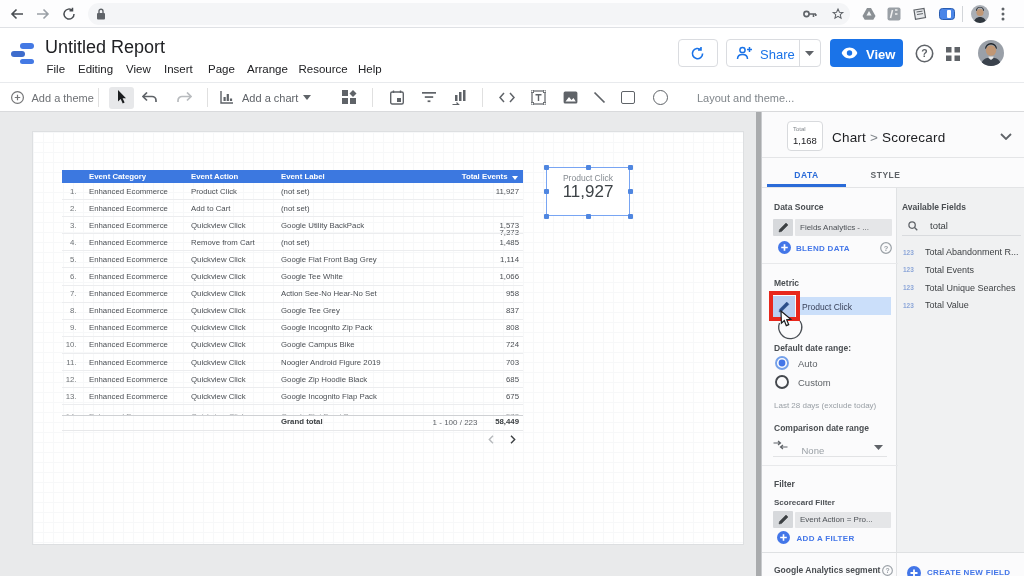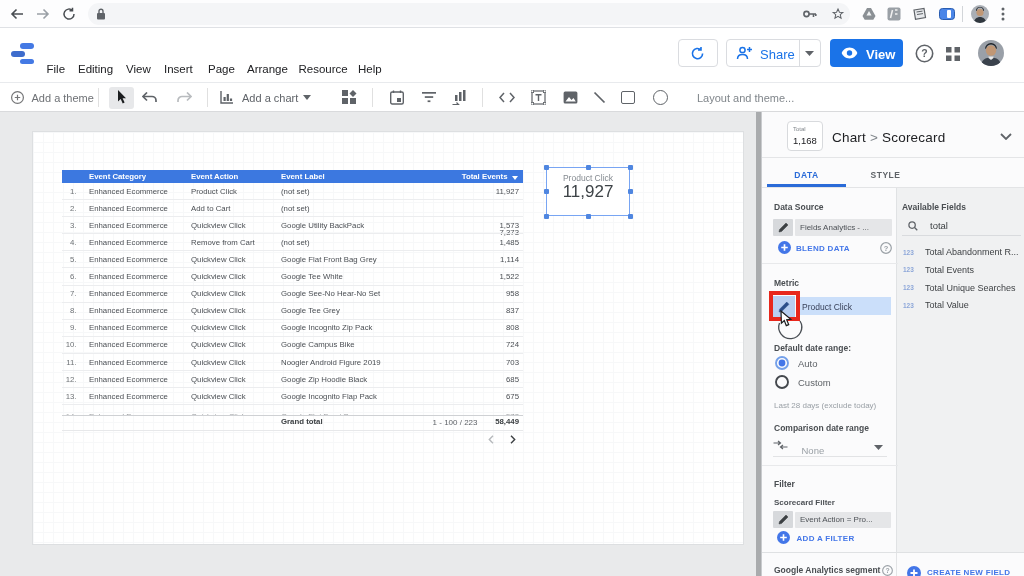--- a/index.html
+++ b/index.html
@@ -85,20 +85,21 @@
         <circle cx="2" cy="7" r="1.5" fill="#5f6368"></circle>
         <circle cx="2" cy="12" r="1.5" fill="#5f6368"></circle>
     </svg>
   </div>
 
   <div class="abs" style="left:0;top:28px;width:1024px;height:55px;background:#fff;border-bottom:1px solid #e8eaed;">
 
     <div class="abs" style="left:20px;top:15px;width:14px;height:5.5px;border-radius:3px;background:#4479e4;"></div>
     <div class="abs" style="left:11px;top:23px;width:14px;height:5.5px;border-radius:3px;background:#3e6ccc;"></div>
     <div class="abs" style="left:20px;top:30.5px;width:14px;height:5.5px;border-radius:3px;background:#4479e4;"></div>
+    <div class="abs" style="left:45px;top:9px;font-size:18px;color:#202124;">Untitled Report</div>
 
     <div class="abs" style="top:34.5px;left:0;width:420px;height:14px;font-size:11.5px;color:#202124;">
       <span class="abs" style="left:46.5px">File</span>
         <span class="abs" style="left:78px">Editing</span>
         <span class="abs" style="left:126px">View</span>
         <span class="abs" style="left:164px">Insert</span>
         <span class="abs" style="left:208px">Page</span>
         <span class="abs" style="left:247px">Arrange</span>
         <span class="abs" style="left:298.5px">Resource</span>
         <span class="abs" style="left:358px">Help</span>
@@ -295,27 +296,27 @@
               <span class="rc" style="left:27.5px;">Enhanced Ecommerce</span>
               <span class="rc" style="left:129.5px;">Quickview Click</span>
               <span class="rc" style="left:219.5px;">Google Flat Front Bag Grey</span>
               <span class="rc" style="left:305px;width:152.5px;text-align:right;display:inline-block;">1,114</span>
             </div>
             <div class="row" style="top:85.5px;">
               <span class="rc" style="left:0;width:15px;text-align:right;display:inline-block;color:#6e7276;">6.</span>
               <span class="rc" style="left:27.5px;">Enhanced Ecommerce</span>
               <span class="rc" style="left:129.5px;">Quickview Click</span>
               <span class="rc" style="left:219.5px;">Google Tee White</span>
-              <span class="rc" style="left:305px;width:152.5px;text-align:right;display:inline-block;">1,522</span>
+              <span class="rc" style="left:305px;width:152.5px;text-align:right;display:inline-block;">1,066</span>
             </div>
             <div class="row" style="top:102.6px;">
               <span class="rc" style="left:0;width:15px;text-align:right;display:inline-block;color:#6e7276;">7.</span>
               <span class="rc" style="left:27.5px;">Enhanced Ecommerce</span>
               <span class="rc" style="left:129.5px;">Quickview Click</span>
-              <span class="rc" style="left:219.5px;">Google See-No Hear-No Set</span>
+              <span class="rc" style="left:219.5px;">Action See-No Hear-No Set</span>
               <span class="rc" style="left:305px;width:152.5px;text-align:right;display:inline-block;">958</span>
             </div>
             <div class="row" style="top:119.7px;">
               <span class="rc" style="left:0;width:15px;text-align:right;display:inline-block;color:#6e7276;">8.</span>
               <span class="rc" style="left:27.5px;">Enhanced Ecommerce</span>
               <span class="rc" style="left:129.5px;">Quickview Click</span>
               <span class="rc" style="left:219.5px;">Google Tee Grey</span>
               <span class="rc" style="left:305px;width:152.5px;text-align:right;display:inline-block;">837</span>
             </div>
             <div class="row" style="top:136.8px;">

